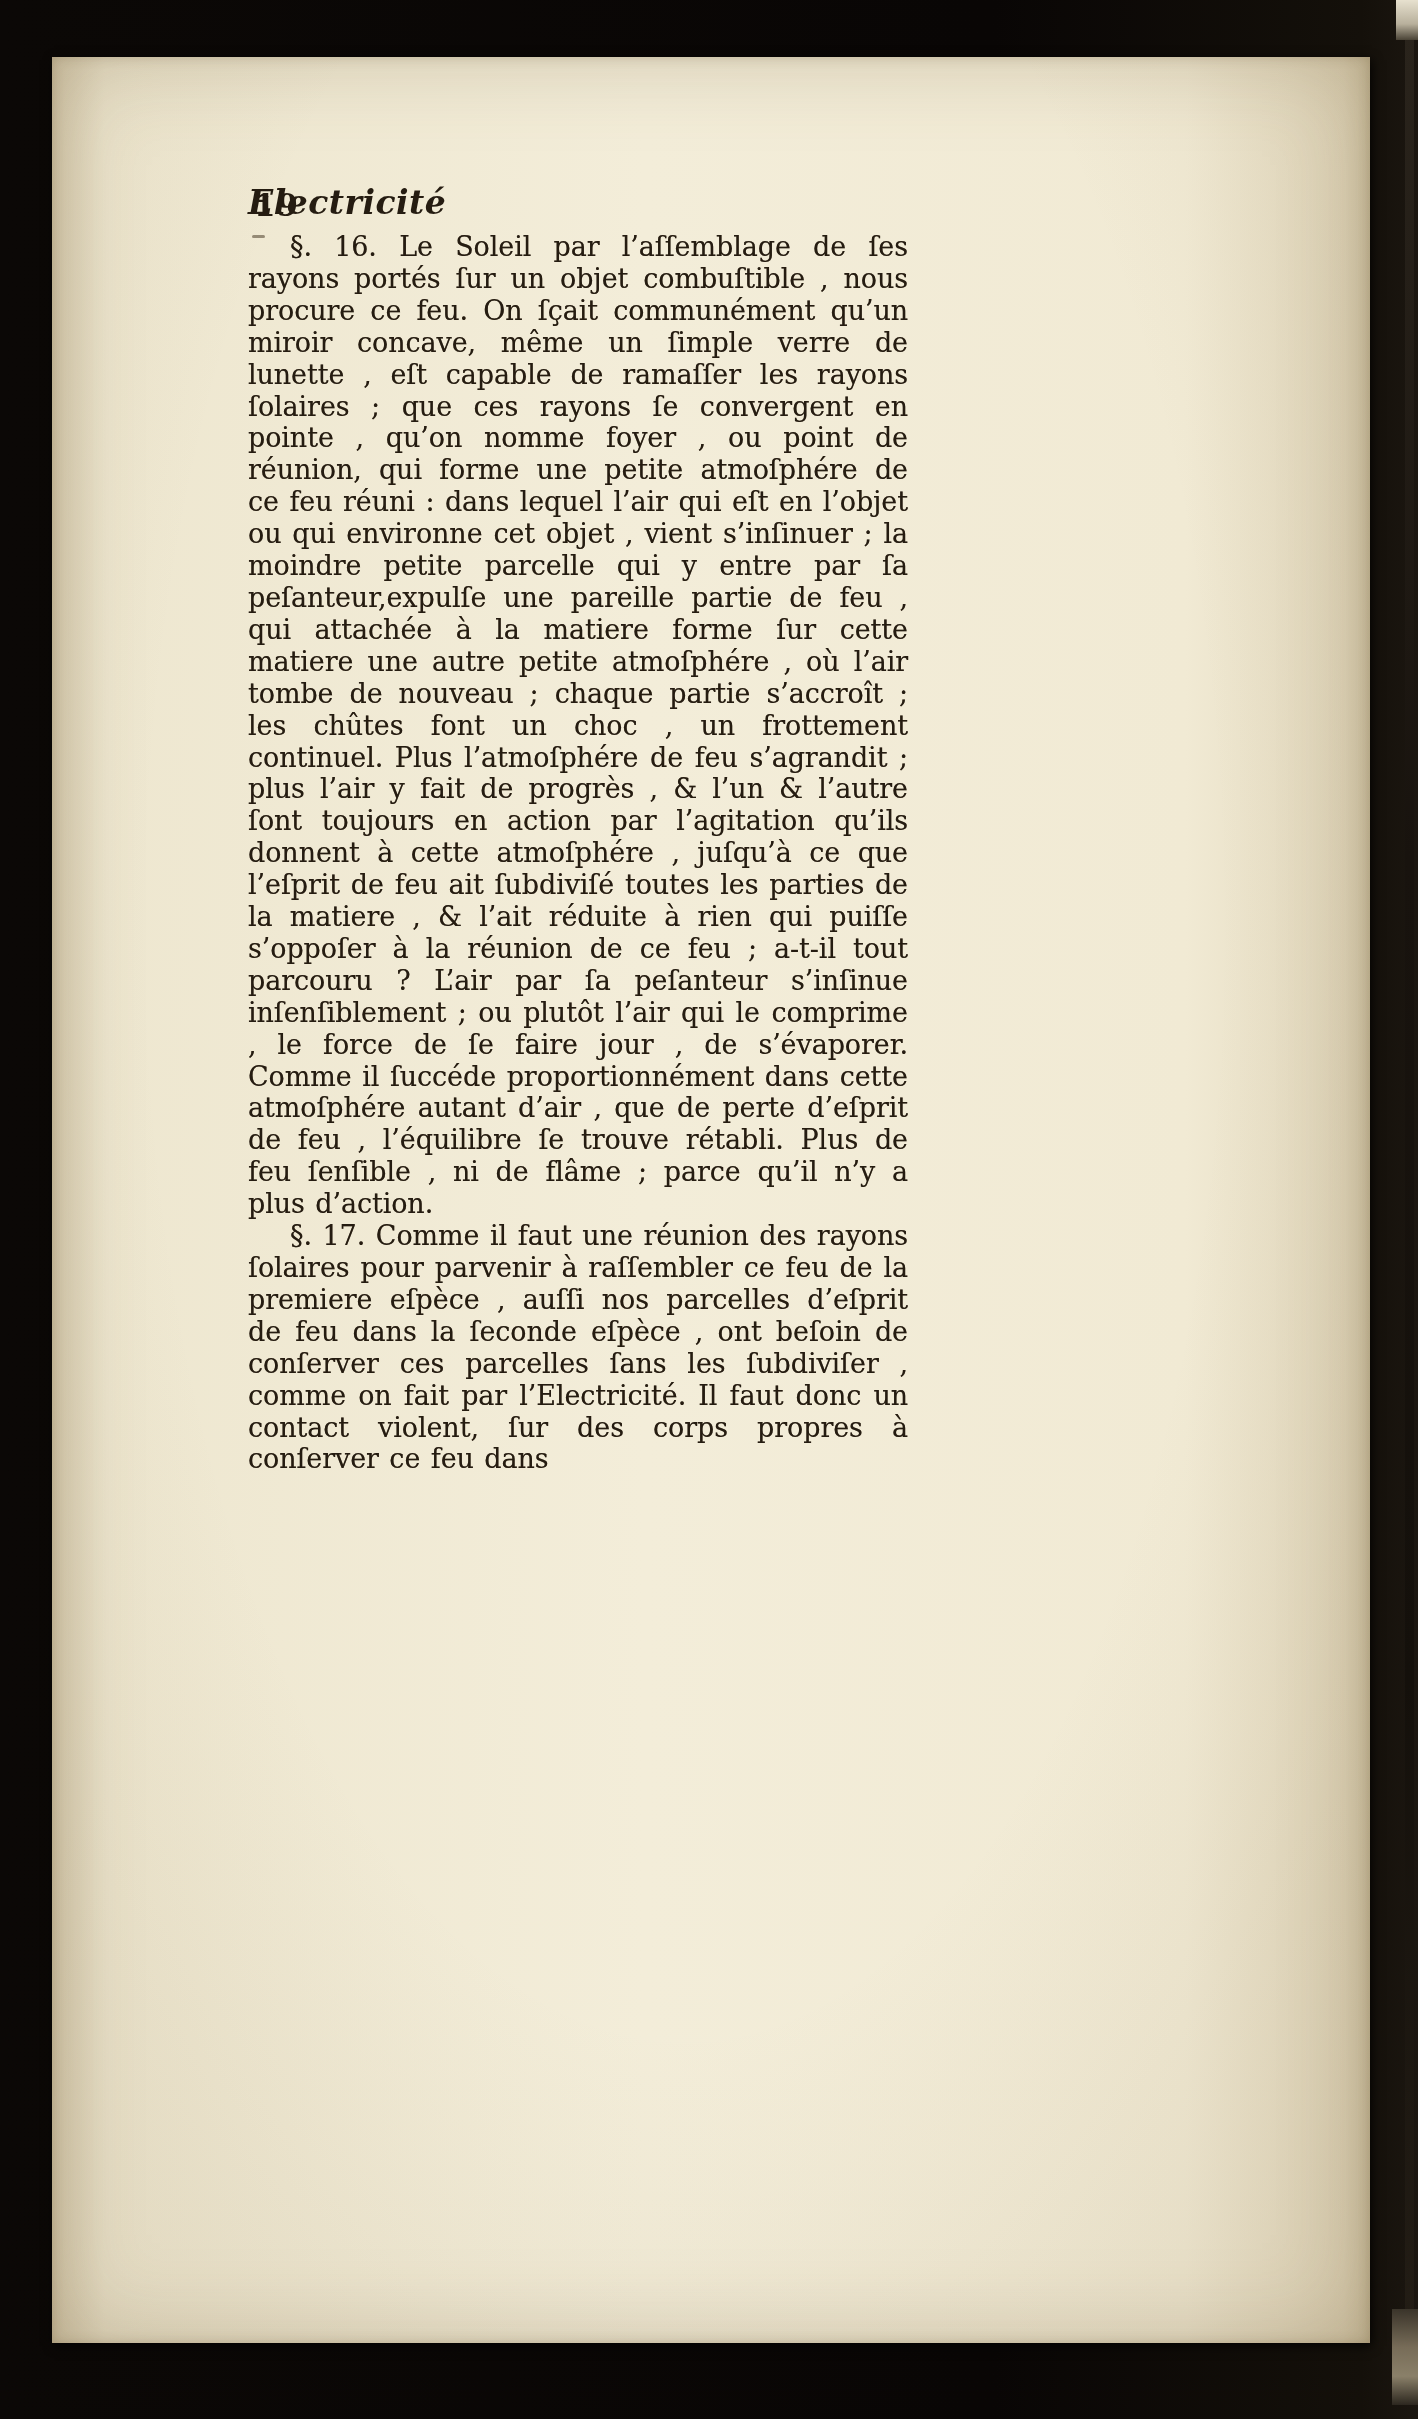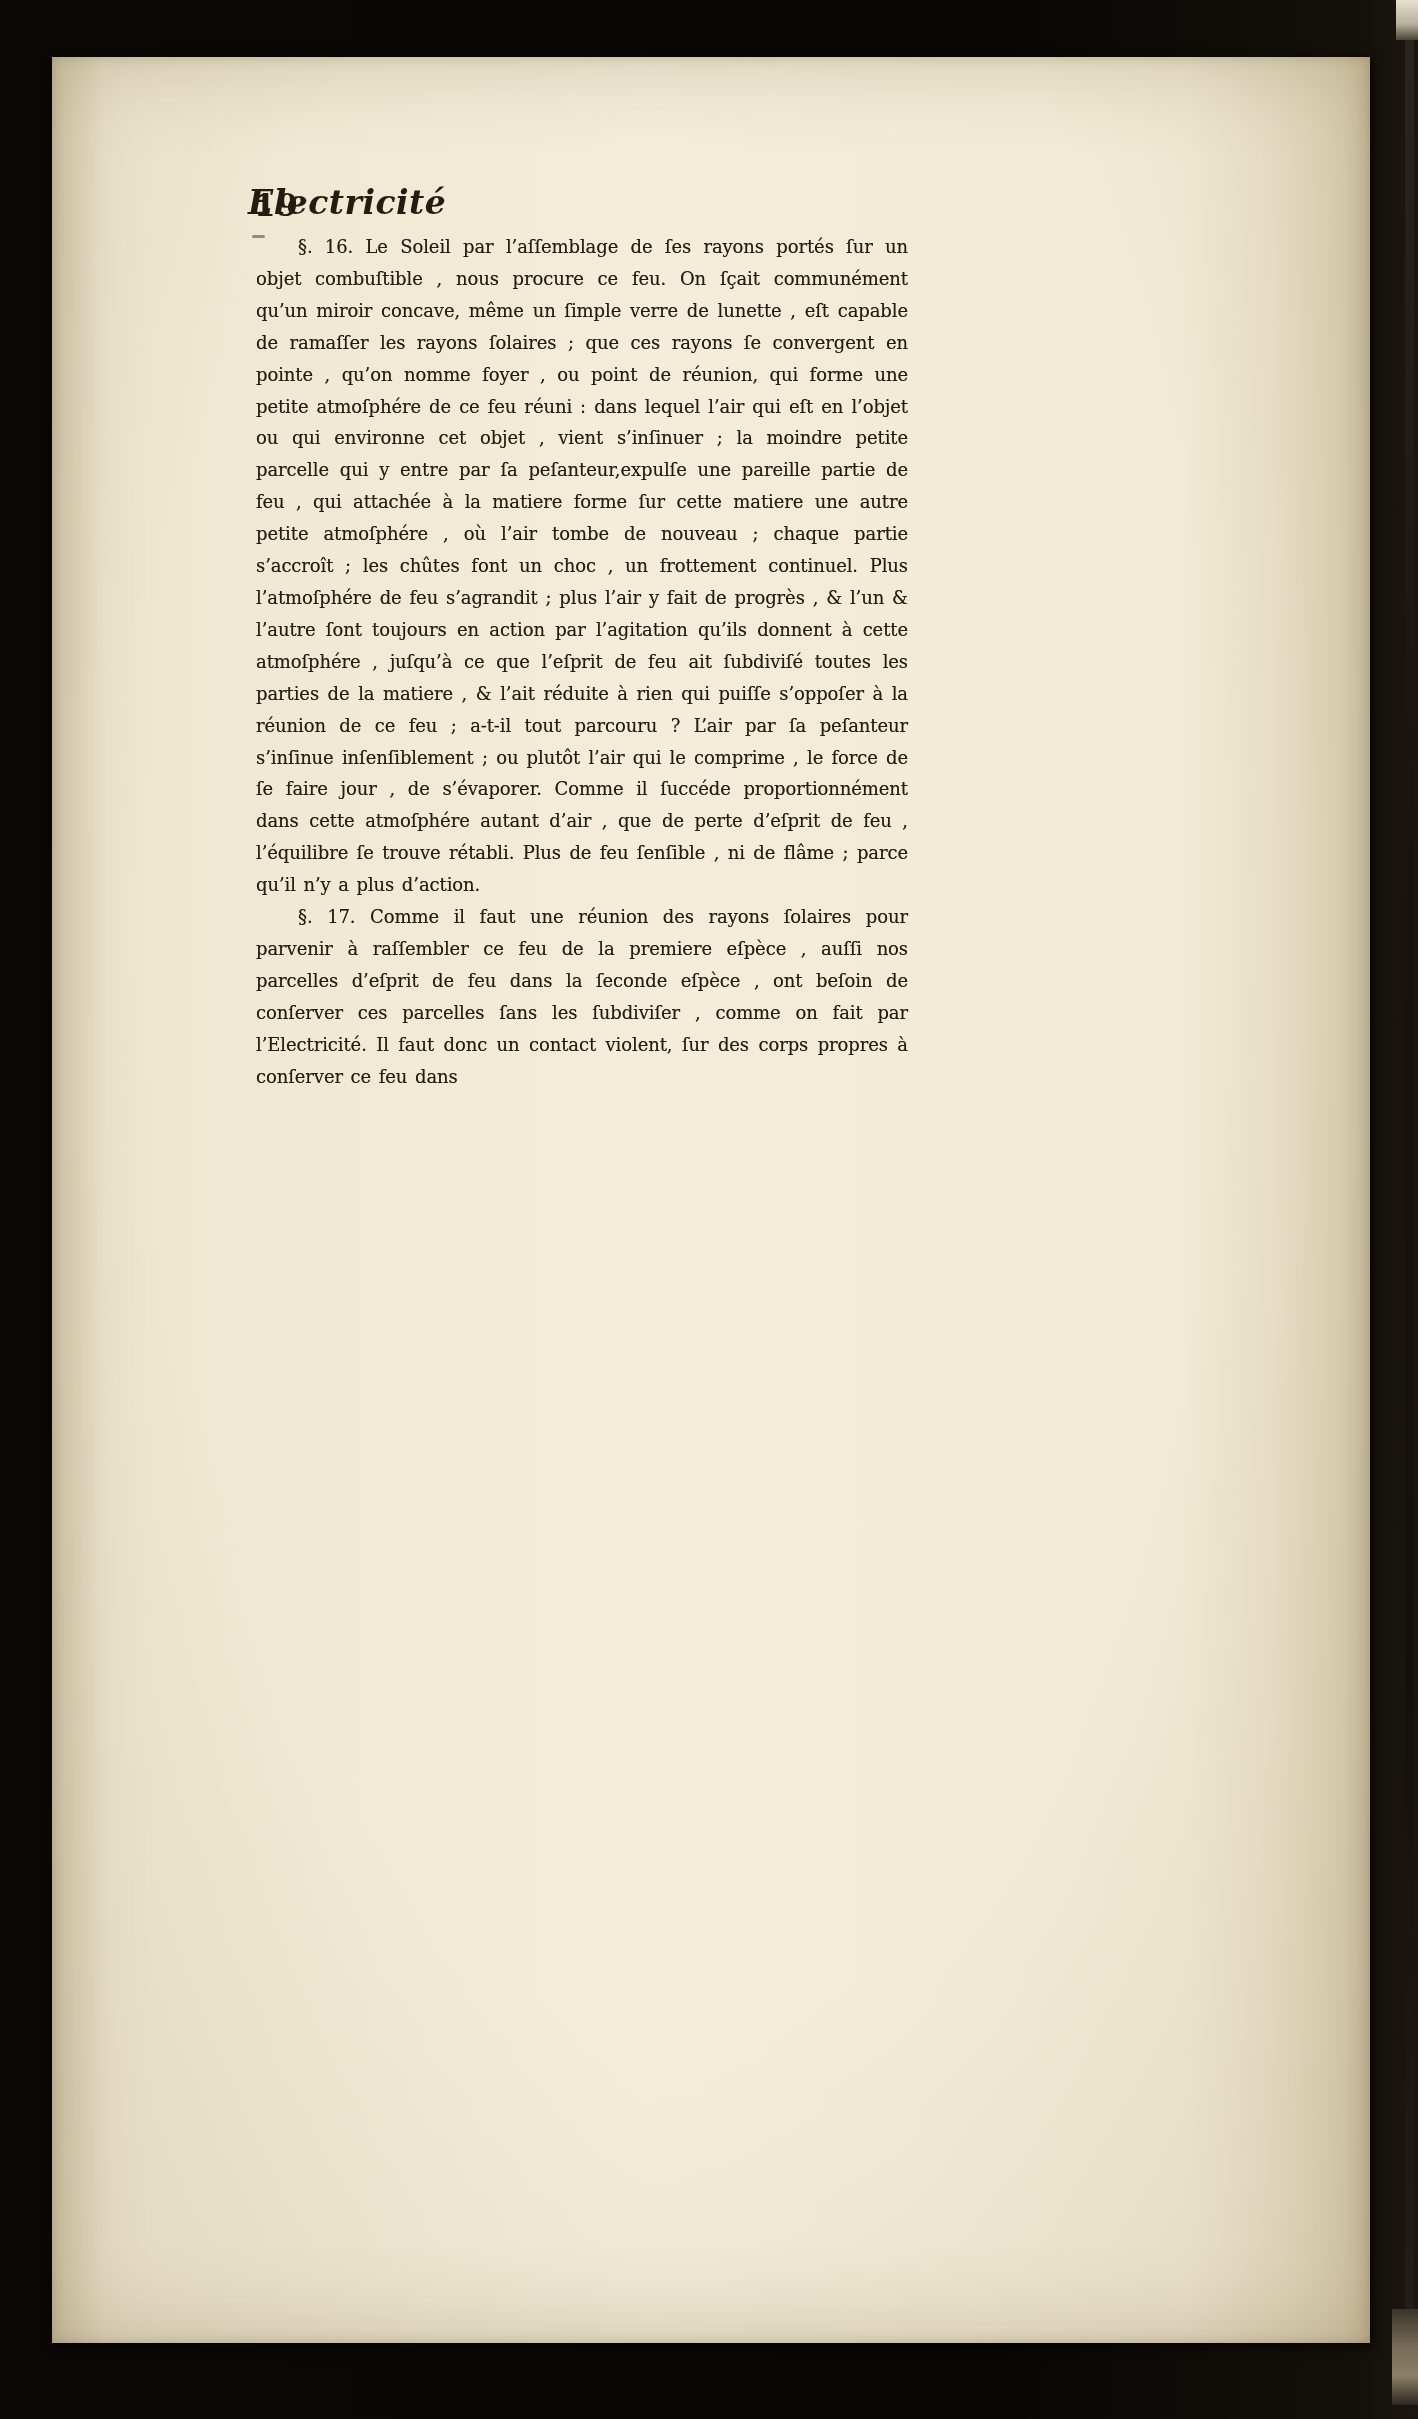--- a/index.html
+++ b/index.html
@@ -86,27 +86,26 @@
     left: 0;
     right: 0;
     top: 0;
     text-align: left;
     font-style: italic;
     font-weight: bold;
     font-size: 33px;
     letter-spacing: 0.5px;
   }
   .body-text {
-    font-size: 18px;
+    font-size: 27px;
     line-height: 31.9px;
     text-align: justify;
     word-spacing: 2px;
     letter-spacing: -0.1px;
     text-shadow: 0 0 0.5px rgba(45, 30, 12, 0.55);
-    margin-left: 8px;
   }
   .body-text p {
     margin: 0;
     text-indent: 42px;
   }
   .print-artifact {
     position: absolute;
     left: 4px;
     top: 52px;
     width: 13px;

